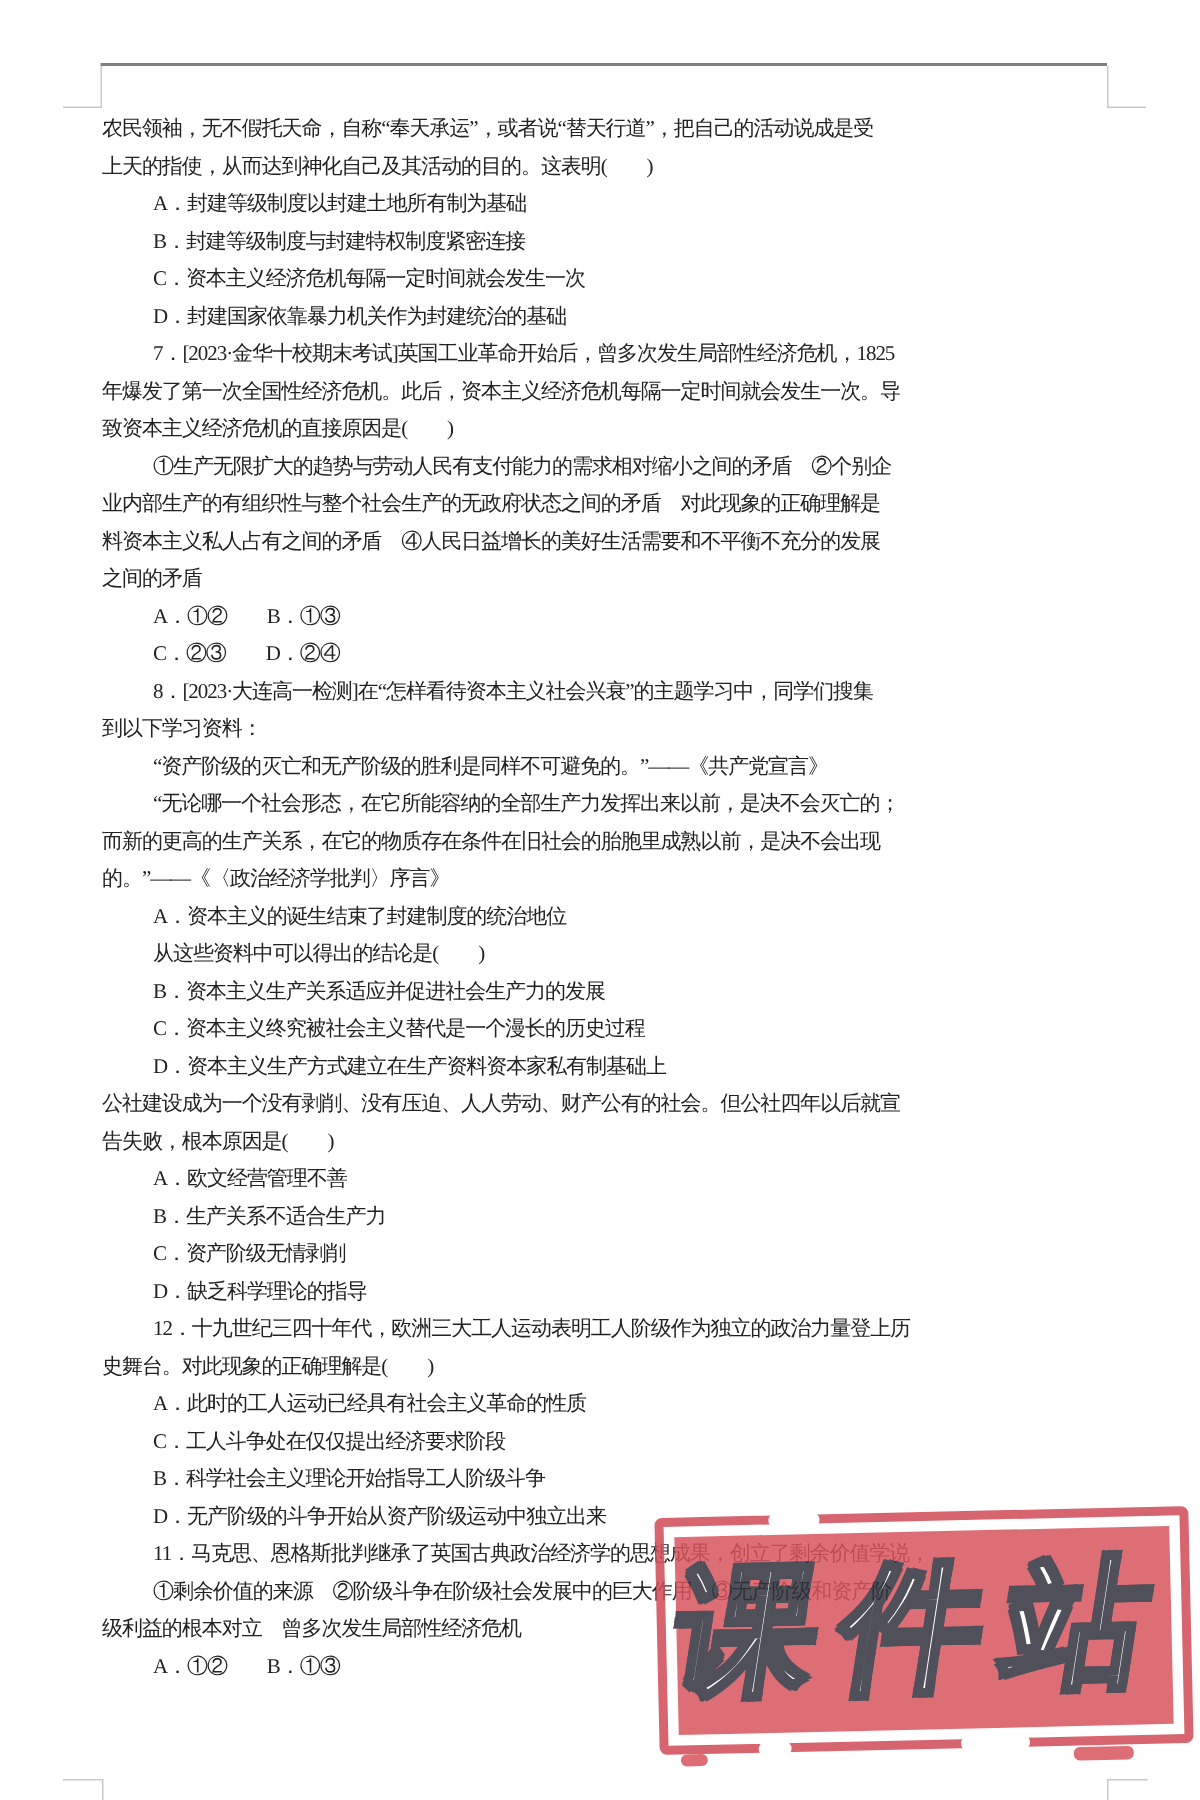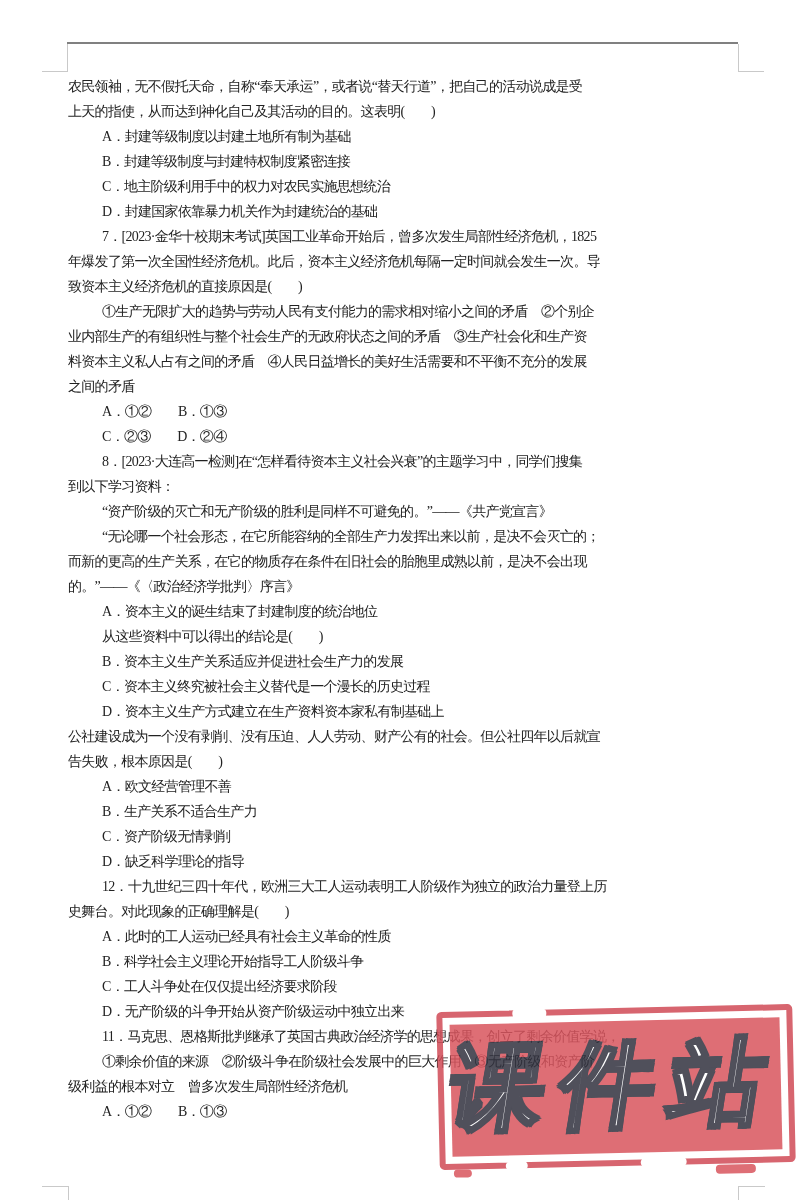--- a/index.html
+++ b/index.html
@@ -78,27 +78,27 @@
   <div class="mark bl-h"></div>
   <div class="mark bl-v"></div>
   <div class="mark br-h"></div>
   <div class="mark br-v"></div>
 
   <div class="doc" id="doc-lines">
       <div class="line">农民领袖，无不假托天命，自称“奉天承运”，或者说“替天行道”，把自己的活动说成是受</div>
       <div class="line">上天的指使，从而达到神化自己及其活动的目的。这表明(　　)</div>
       <div class="line ind">A．封建等级制度以封建土地所有制为基础</div>
       <div class="line ind">B．封建等级制度与封建特权制度紧密连接</div>
-      <div class="line ind">C．地主阶级利用手中的权力对农民实施思想统治</div>
+      <div class="line ind">C．资本主义经济危机每隔一定时间就会发生一次</div>
       <div class="line ind">D．封建国家依靠暴力机关作为封建统治的基础</div>
       <div class="line ind">7．[2023·金华十校期末考试]英国工业革命开始后，曾多次发生局部性经济危机，1825</div>
       <div class="line">年爆发了第一次全国性经济危机。此后，资本主义经济危机每隔一定时间就会发生一次。导</div>
       <div class="line">致资本主义经济危机的直接原因是(　　)</div>
       <div class="line ind">①生产无限扩大的趋势与劳动人民有支付能力的需求相对缩小之间的矛盾　②个别企</div>
-      <div class="line">业内部生产的有组织性与整个社会生产的无政府状态之间的矛盾　③生产社会化和生产资</div>
+      <div class="line">业内部生产的有组织性与整个社会生产的无政府状态之间的矛盾　对此现象的正确理解是</div>
       <div class="line">料资本主义私人占有之间的矛盾　④人民日益增长的美好生活需要和不平衡不充分的发展</div>
       <div class="line">之间的矛盾</div>
       <div class="line ind">A．①②　　B．①③</div>
       <div class="line ind">C．②③　　D．②④</div>
       <div class="line ind">8．[2023·大连高一检测]在“怎样看待资本主义社会兴衰”的主题学习中，同学们搜集</div>
       <div class="line">到以下学习资料：</div>
       <div class="line ind kai">“资产阶级的灭亡和无产阶级的胜利是同样不可避免的。”——《共产党宣言》</div>
       <div class="line ind kai">“无论哪一个社会形态，在它所能容纳的全部生产力发挥出来以前，是决不会灭亡的；</div>
       <div class="line kai">而新的更高的生产关系，在它的物质存在条件在旧社会的胎胞里成熟以前，是决不会出现</div>
       <div class="line kai">的。”——《〈政治经济学批判〉序言》</div>
@@ -109,22 +109,22 @@
       <div class="line ind">D．资本主义生产方式建立在生产资料资本家私有制基础上</div>
       <div class="line">公社建设成为一个没有剥削、没有压迫、人人劳动、财产公有的社会。但公社四年以后就宣</div>
       <div class="line">告失败，根本原因是(　　)</div>
       <div class="line ind">A．欧文经营管理不善</div>
       <div class="line ind">B．生产关系不适合生产力</div>
       <div class="line ind">C．资产阶级无情剥削</div>
       <div class="line ind">D．缺乏科学理论的指导</div>
       <div class="line ind">12．十九世纪三四十年代，欧洲三大工人运动表明工人阶级作为独立的政治力量登上历</div>
       <div class="line">史舞台。对此现象的正确理解是(　　)</div>
       <div class="line ind">A．此时的工人运动已经具有社会主义革命的性质</div>
+      <div class="line ind">C．工人斗争处在仅仅提出经济要求阶段</div>
       <div class="line ind">B．科学社会主义理论开始指导工人阶级斗争</div>
-      <div class="line ind">C．工人斗争处在仅仅提出经济要求阶段</div>
       <div class="line ind">D．无产阶级的斗争开始从资产阶级运动中独立出来</div>
       <div class="line ind">11．马克思、恩格斯批判继承了英国古典政治经济学的思想成果，创立了剩余价值学说，</div>
       <div class="line ind">①剩余价值的来源　②阶级斗争在阶级社会发展中的巨大作用　③无产阶级和资产阶</div>
       <div class="line">级利益的根本对立　曾多次发生局部性经济危机</div>
       <div class="line ind">A．①②　　B．①③</div>
     </div>
 
   <div class="stamp">
     <i class="notch no1"></i>
     <i class="notch no2"></i>

